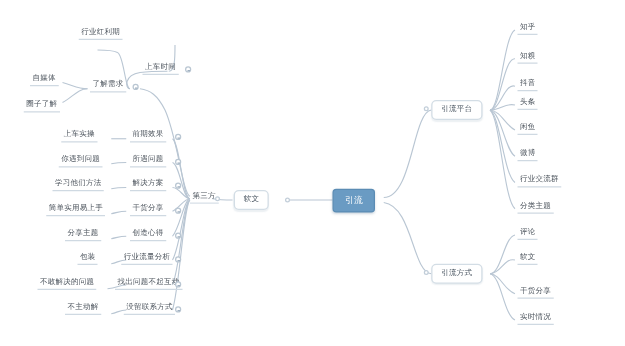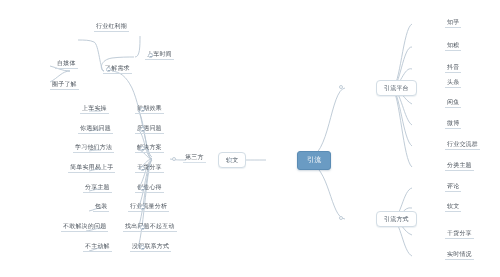--- a/index.html
+++ b/index.html
@@ -19,21 +19,20 @@
     width:500px;height:277px;
     pointer-events:none;
   }
   .node{
     position:absolute;
     box-sizing:border-box;
     white-space:nowrap;
     color:#3a4149;
     line-height:1;
     letter-spacing:.2px;
-    margin-left:31px;
   }
   
   .node.root{
     background:#6a9bc3;
     border:1px solid #5b8cb4;
     border-radius:3px;
     color:#ffffff;
     font-size:7px;
     padding:5px 9px;
     box-shadow:0 1px 2px rgba(80,110,140,.28);

